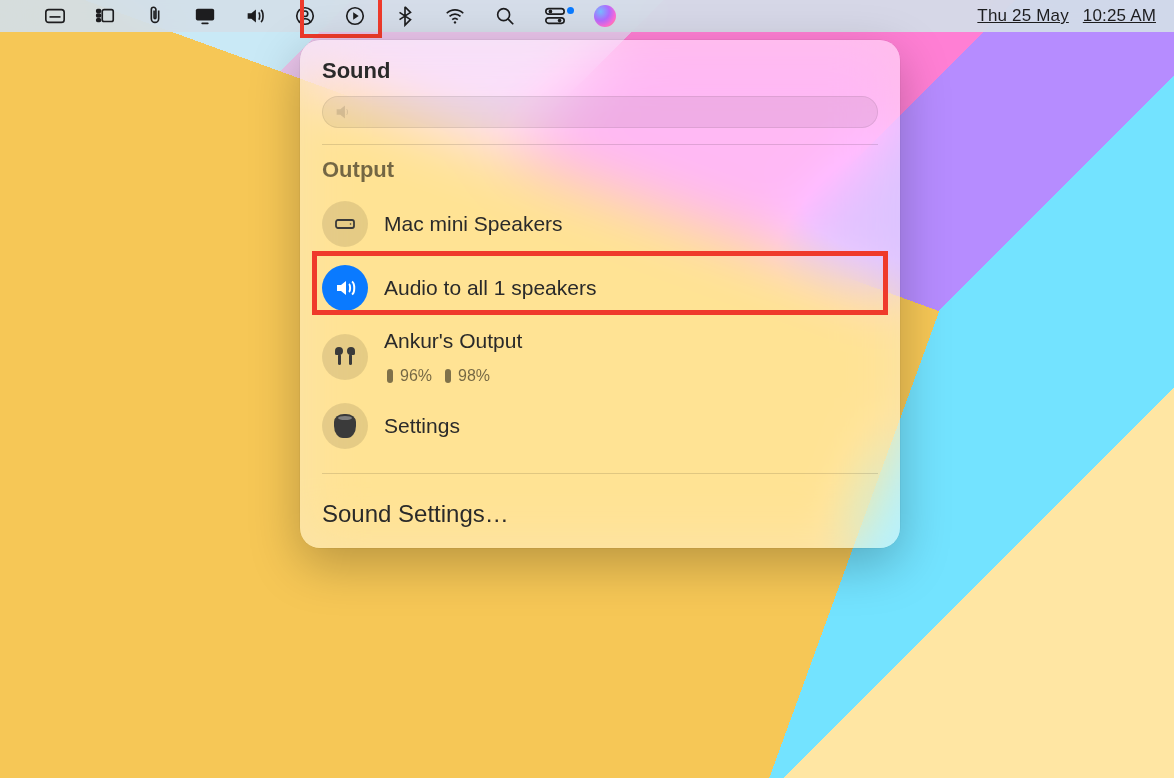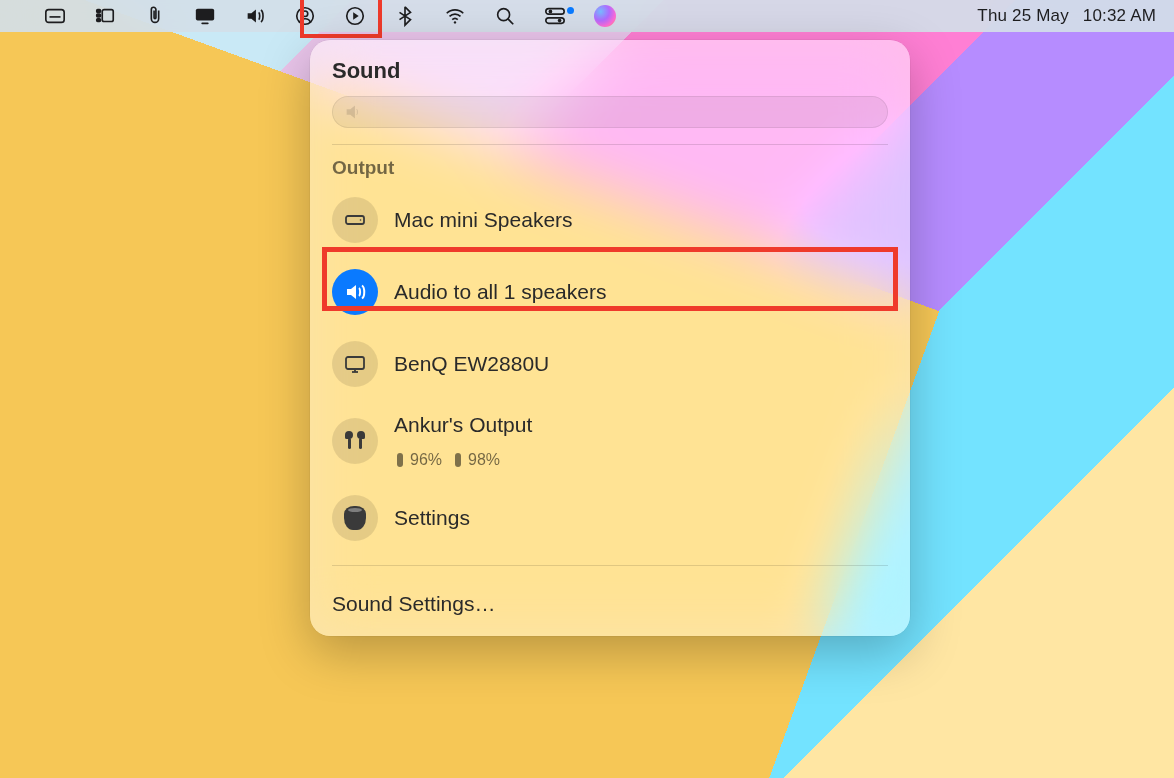--- a/index.html
+++ b/index.html
@@ -17,36 +17,36 @@
   .menubar {
     position: absolute; top: 0; left: 0; right: 0; height: 32px;
     background: rgba(210,222,232,0.92);
     backdrop-filter: blur(20px);
     display: flex; align-items: center;
     padding: 0 18px 0 44px;
     color: #1d1d1f;
   }
   .menubar .icons { display: flex; align-items: center; gap: 28px; }
   .menubar .spacer { flex: 1; }
-  .menubar .datetime { display: flex; gap: 14px; font-size: 17px; font-weight: 500; letter-spacing: .01em; }
+  .menubar .datetime { display: flex; gap: 14px; font-size: 17px; font-weight: 500; letter-spacing: .01em; text-decoration: underline; }
   .mb-icon { width: 22px; height: 22px; display: flex; align-items: center; justify-content: center; }
   .mb-icon svg { width: 22px; height: 22px; fill: none; stroke: #1d1d1f; stroke-width: 1.8; }
   .mb-icon.filled svg { fill: #1d1d1f; stroke: #1d1d1f; }
 
   .mb-highlight {
     position: absolute;
     border: 4px solid #ef3a2b;
     pointer-events: none;
   }
   #hl-menuicon { top: -4px; left: 300px; width: 82px; height: 42px; }
 
   
   .popover {
     position: absolute;
-    top: 40px; left: 310px;
+    top: 40px; left: 300px;
     width: 600px;
     border-radius: 20px;
     background: rgba(255,255,255,0.5);
     backdrop-filter: blur(30px) saturate(140%);
     box-shadow: 0 16px 50px rgba(0,0,0,.25), 0 0 0 .5px rgba(0,0,0,.08);
     padding: 18px 0 8px;
     color: #2a2a2a;
   }
   .popover .section-pad { padding: 0 22px; }
   .popover h2.title { font-size: 22px; font-weight: 700; margin-bottom: 12px; }
@@ -54,23 +54,23 @@
     position: relative;
     height: 32px;
     border-radius: 16px;
     background: rgba(0,0,0,.06);
     border: 1px solid rgba(0,0,0,.08);
     display: flex; align-items: center;
     padding: 0 10px;
   }
   .volume-slider svg { width: 22px; height: 22px; opacity: .35; }
   .divider { height: 1px; background: rgba(0,0,0,.12); margin: 16px 22px 12px; }
-  .subhead { font-size: 19px; font-weight: 600; color: rgba(0,0,0,.55); margin-bottom: 10px; }
-
-  .device-list { display: flex; flex-direction: column; gap: 10px; padding: 0 12px; }
+  .subhead { font-size: 22px; font-weight: 600; color: rgba(0,0,0,.55); margin-bottom: 10px; }
+
+  .device-list { display: flex; flex-direction: column; gap: 2px; padding: 0 12px; }
   .device {
     position: relative;
     display: flex; align-items: center; gap: 16px;
     padding: 8px 10px;
     border-radius: 10px;
     min-height: 58px;
   }
   .device .dicon {
     width: 46px; height: 46px; border-radius: 50%;
     background: rgba(0,0,0,.10);
@@ -85,21 +85,21 @@
   .device .dsub { font-size: 16px; color: rgba(0,0,0,.55); display: flex; align-items: center; gap: 10px; margin-top: 14px; }
   .device .dsub .bud { display: inline-flex; align-items: center; gap: 4px; }
   .device .dsub svg { width: 12px; height: 14px; fill: rgba(0,0,0,.5); }
 
   #hl-selected {
     position: absolute; pointer-events: none;
     border: 5px solid #ef3a2b;
     left: 12px; width: 576px; height: 64px;
   }
 
-  .footer-link { font-size: 21px; padding: 14px 22px 12px; }
+  .footer-link { font-size: 24px; padding: 14px 22px 12px; }
 
   
   .airpods-glyph {
     width: 24px; height: 24px; position: relative;
   }
   .airpods-glyph::before, .airpods-glyph::after {
     content: ""; position: absolute; width: 8px; height: 8px; border-radius: 50% 50% 50% 20%;
     background: #3a3a3a; top: 2px;
   }
   .airpods-glyph::before { left: 2px; }
@@ -217,21 +217,21 @@
 
     <span class="mb-icon">
       <span style="width:22px;height:22px;border-radius:50%;background:radial-gradient(circle at 30% 30%, #7bf 0%, #b06bff 40%, #ff6bd6 70%, #ff9e4a 100%);display:block"></span>
     </span>
   </div>
 
   <div class="spacer"></div>
 
   <div class="datetime">
     <span>Thu 25 May</span>
-    <span>10:32 AM</span>
+    <span>10:25 AM</span>
   </div>
 
   <div id="hl-menuicon" class="mb-highlight"></div>
 </div>
 
 <div class="popover">
   <div class="section-pad">
     <h2 class="title">Sound</h2>
 
     <div class="volume-slider">
@@ -268,32 +268,20 @@
             <path d="M4 9v6h4l5 4V5L8 9H4z" stroke="none"></path>
             <path d="M16 8c1.5 1 1.5 7 0 8" fill="none" stroke="#fff" stroke-width="2"></path>
             <path d="M19 5.5c3 2 3 11 0 13" fill="none" stroke="#fff" stroke-width="2"></path>
           </svg>
       </span>
       <div class="dtxt">
           <span class="dname">Audio to all 1 speakers</span>
         </div>
     </div>
 
-    <div class="device">
-      <span class="dicon">
-        <svg viewBox="0 0 24 24">
-            <rect x="3" y="5" width="18" height="12" rx="2"></rect>
-            <line x1="9" y1="20" x2="15" y2="20"></line>
-            <line x1="12" y1="17" x2="12" y2="20"></line>
-          </svg>
-      </span>
-      <div class="dtxt">
-          <span class="dname">BenQ EW2880U</span>
-        </div>
-    </div>
 
     <div class="device">
       <span class="dicon">
         <span class="airpods-glyph">
             <span class="airpods-stem1"></span>
             <span class="airpods-stem2"></span>
           </span>
       </span>
       <div class="dtxt">
         <span class="dname">Ankur's Output</span>

